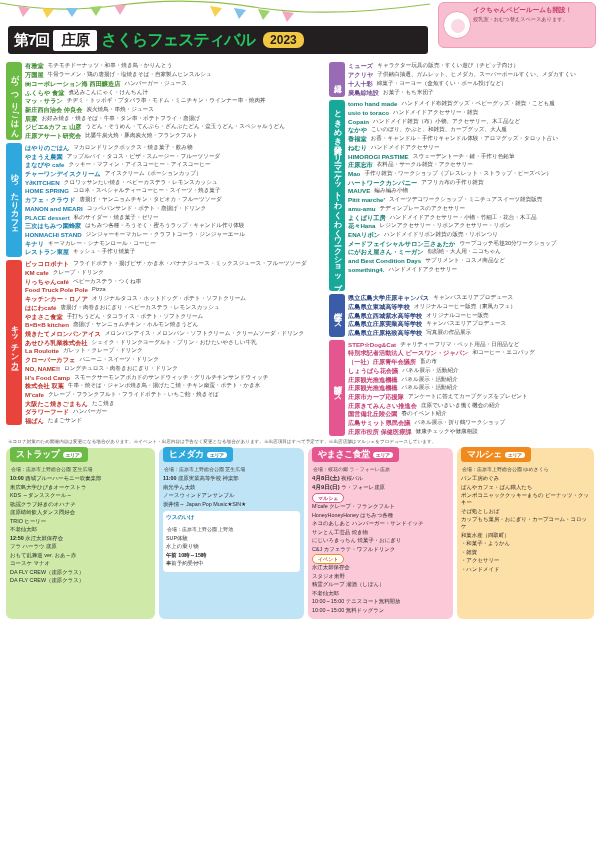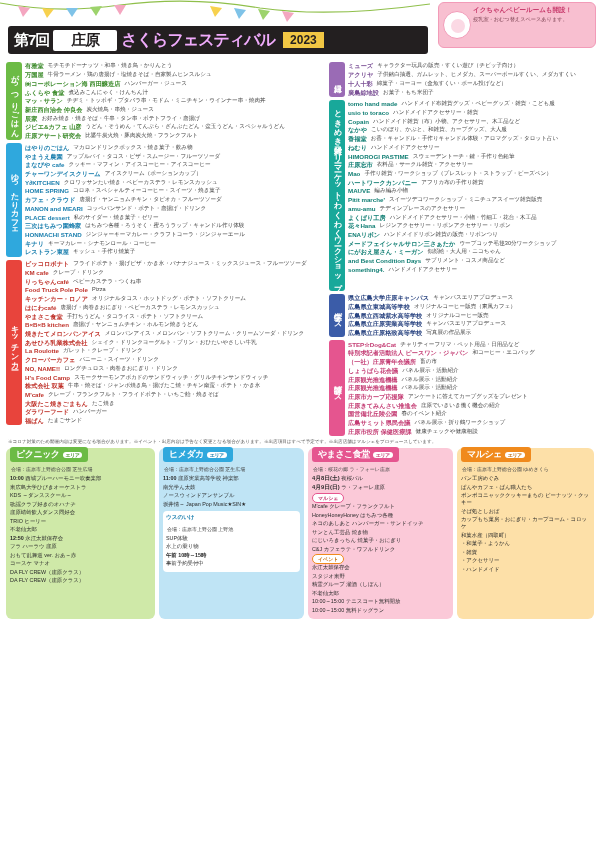--- a/index.html
+++ b/index.html
@@ -20,26 +20,26 @@
   .bunting { position:absolute; top:0; left:0; width:430px; height:26px; overflow:hidden; }
   .bunting svg { display:block; }
   .title-bar {
     position:absolute; top:26px; left:8px; width:420px; height:28px;
     background:#231f20; border-radius:3px;
     display:flex; align-items:center; padding-left:6px; gap:4px;
   }
   .title-bar .t1 { color:#fff; font-size:15px; font-weight:bold; letter-spacing:-1px;}
   .title-bar .boxed {
     background:#fff; color:#231f20; font-weight:bold; font-size:15px;
-    padding:1px 18px; border-radius:2px; letter-spacing:-1px;
-  }
-  .title-bar .t2 { color:#f0abfc; font-size:16px; font-weight:bold; letter-spacing:-1px;}
+    padding:1px 8px; border-radius:2px; letter-spacing:-1px;
+  }
+  .title-bar .t2 { color:#22c55e; font-size:16px; font-weight:bold; letter-spacing:-1px;}
   .title-bar .year {
     background:#f2c744; color:#231f20; font-weight:bold; font-size:12px;
-    border-radius:0; padding:1px 7px; margin-left:4px;
+    border-radius:7px; padding:1px 7px; margin-left:4px;
   }
   .baby-room {
     position:absolute; right:4px; top:2px; width:158px; height:46px;
     background:#f8bfd0; border-radius:6px; border:1px solid #f29bb8;
     padding:3px 4px 3px 34px;
   }
   .baby-room .bt { font-size:6.5px; font-weight:bold; color:#c7386a; line-height:1.25; }
   .baby-room .bs { font-size:5.2px; color:#7a4050; line-height:1.25; margin-top:2px;}
   .baby-icon {
     position:absolute; left:4px; top:8px; width:28px; height:28px;
@@ -524,21 +524,21 @@
         </div>
       </div>
   </div>
 
   <div class="footnote">※コロナ対策のため開催内容は変更になる場合があります。※イベント・出店内容は予告なく変更となる場合があります。※出店項目はすべて予定です。※出店店舗はマルシェをプロデュースしています。</div>
 
   <div class="bottom">
 
     <div class="abox b-picnic">
       <div class="hdr">
-        <span>ピクニック</span><span class="ar">エリア</span>
+        <span>ストラップ</span><span class="ar">エリア</span>
       </div>
       <div class="venue">会場：庄原市上野総合公園 芝生広場</div>
       <div id="picnic-items">
           <div class="itm"><span class="time">10:00 </span><span>西城ブルーハーモニー吹奏楽部</span></div>
           <div class="itm"><span>東広島大学ひびきオーケストラ</span></div>
           <div class="itm"><span>KDS ～ダンススクール～</span></div>
           <div class="itm"><span>歌謡クラブ好きのオハナチ</span></div>
           <div class="itm"><span>庄原蜻蛉飲人ダンス同好会</span></div>
           <div class="itm"><span>TRIO ヒーリー</span></div>
           <div class="itm"><span>不老仙太郎</span></div>

